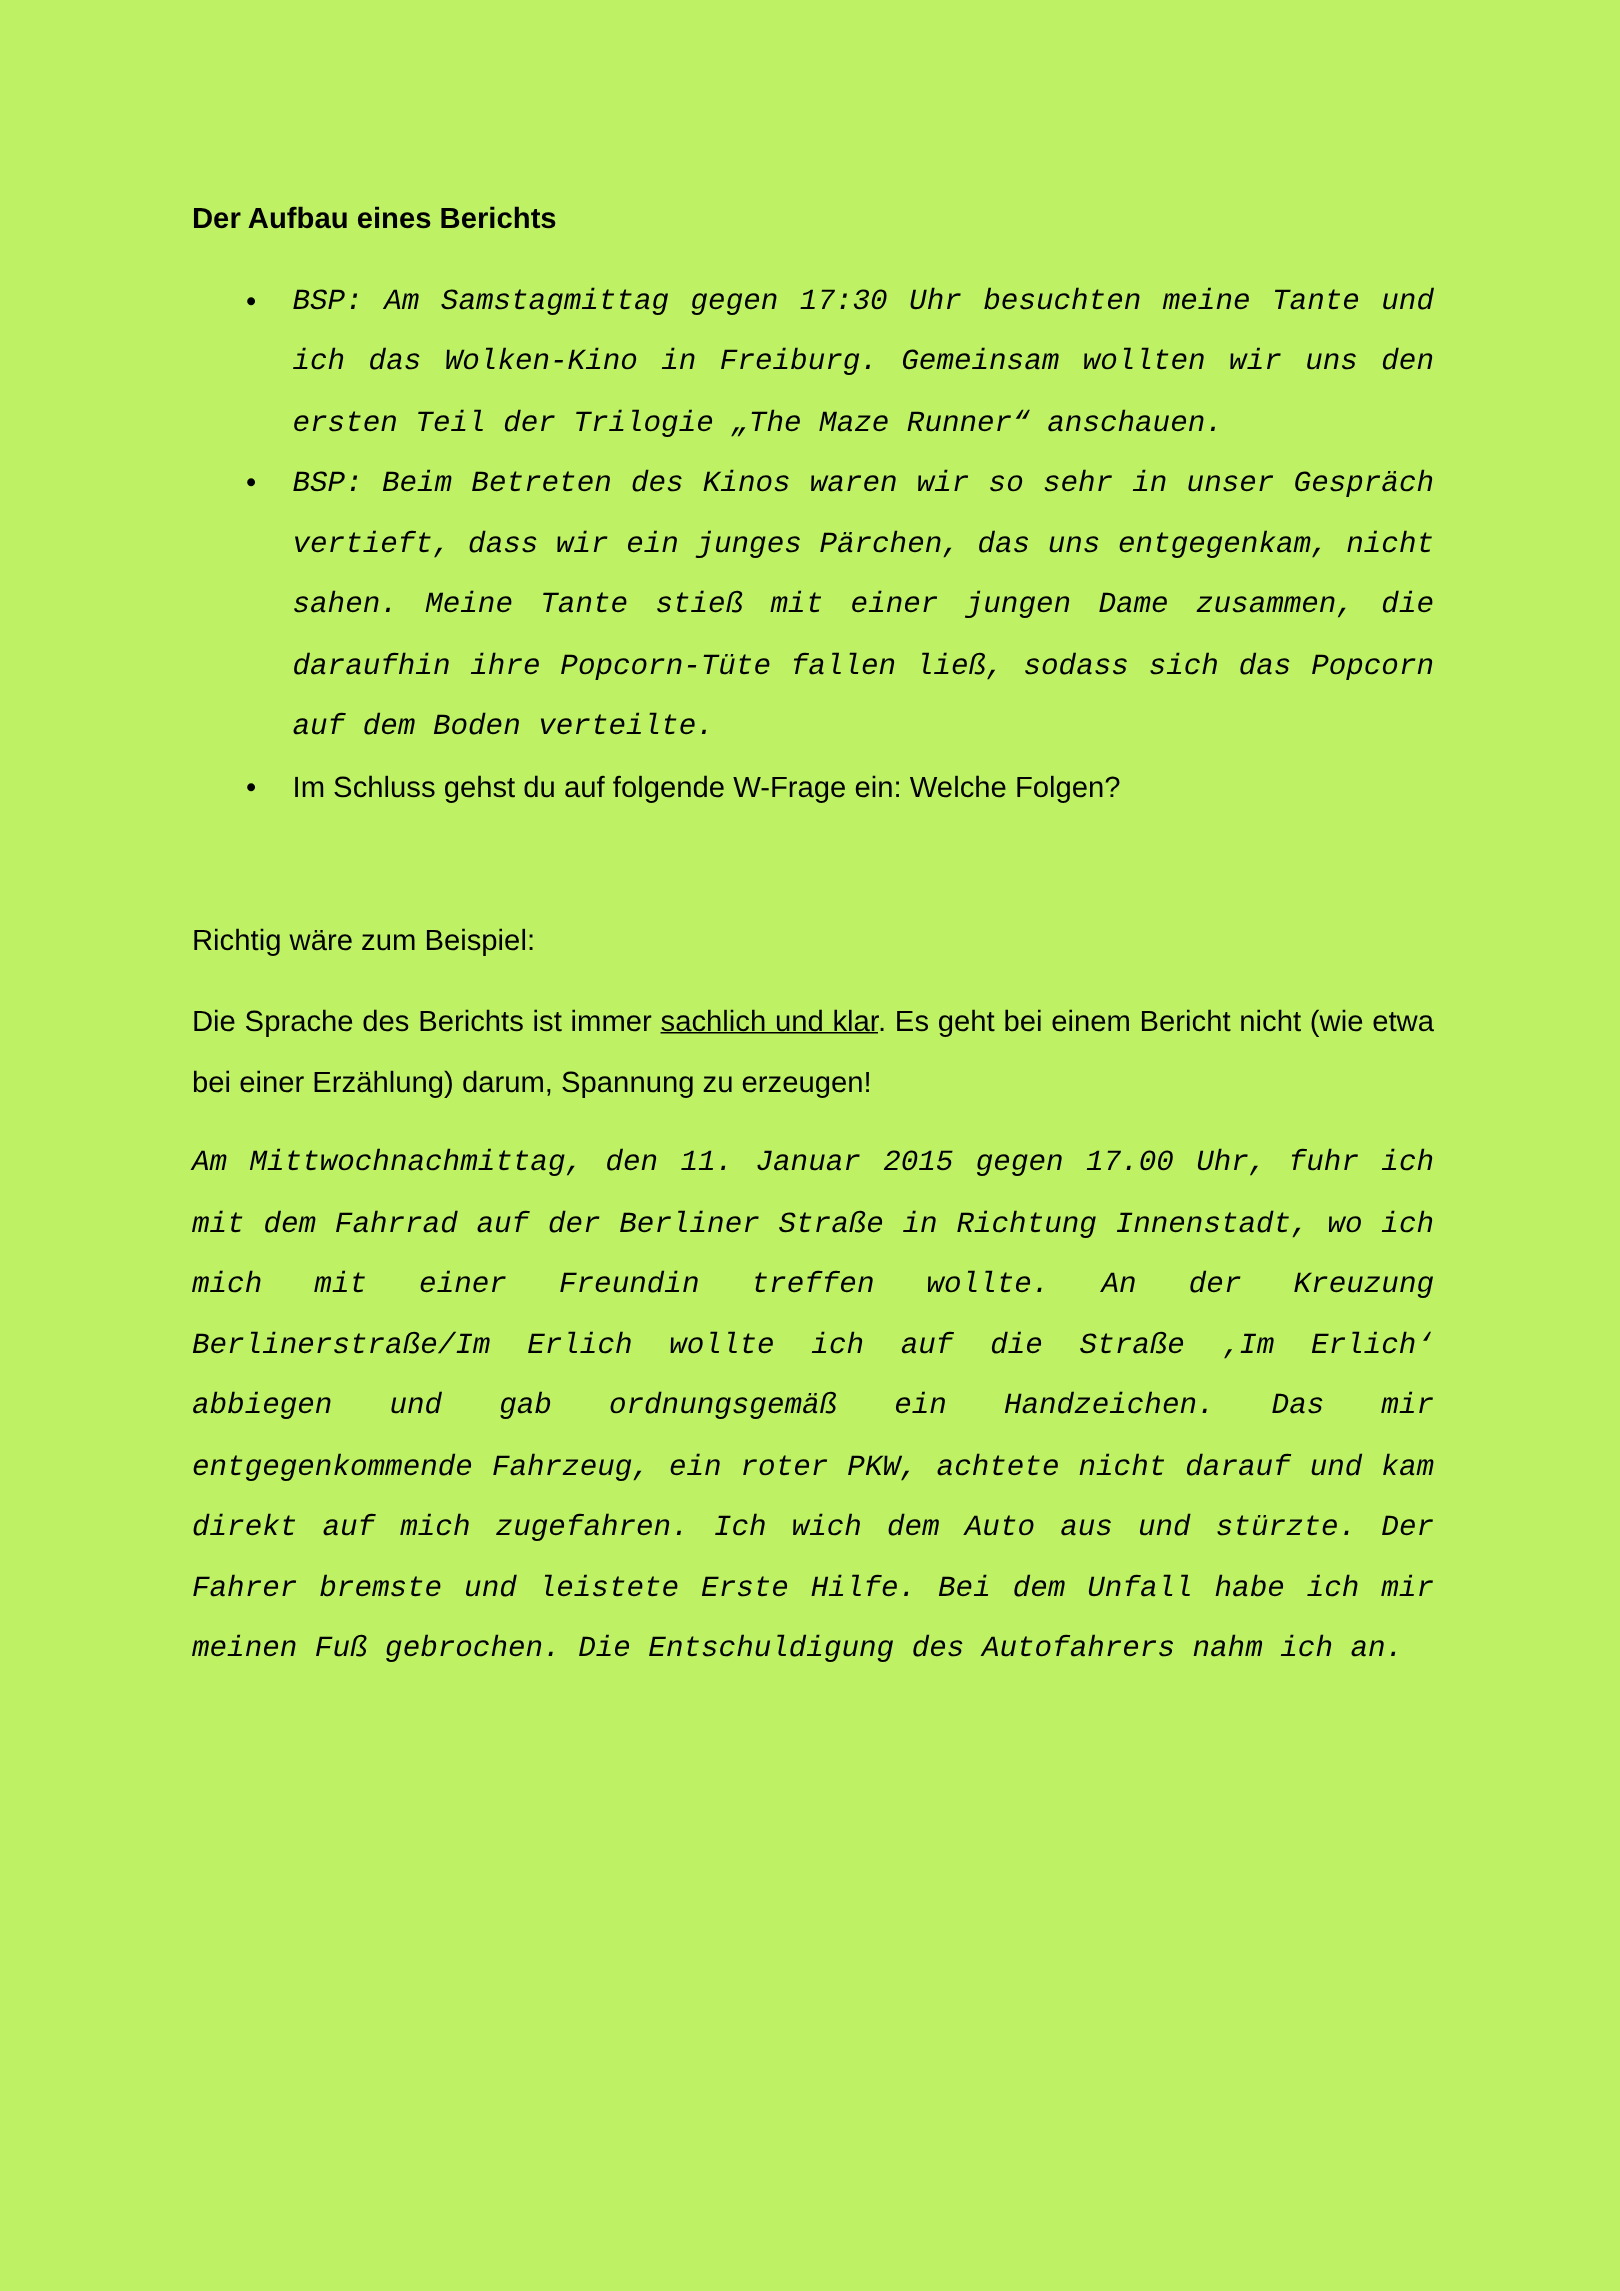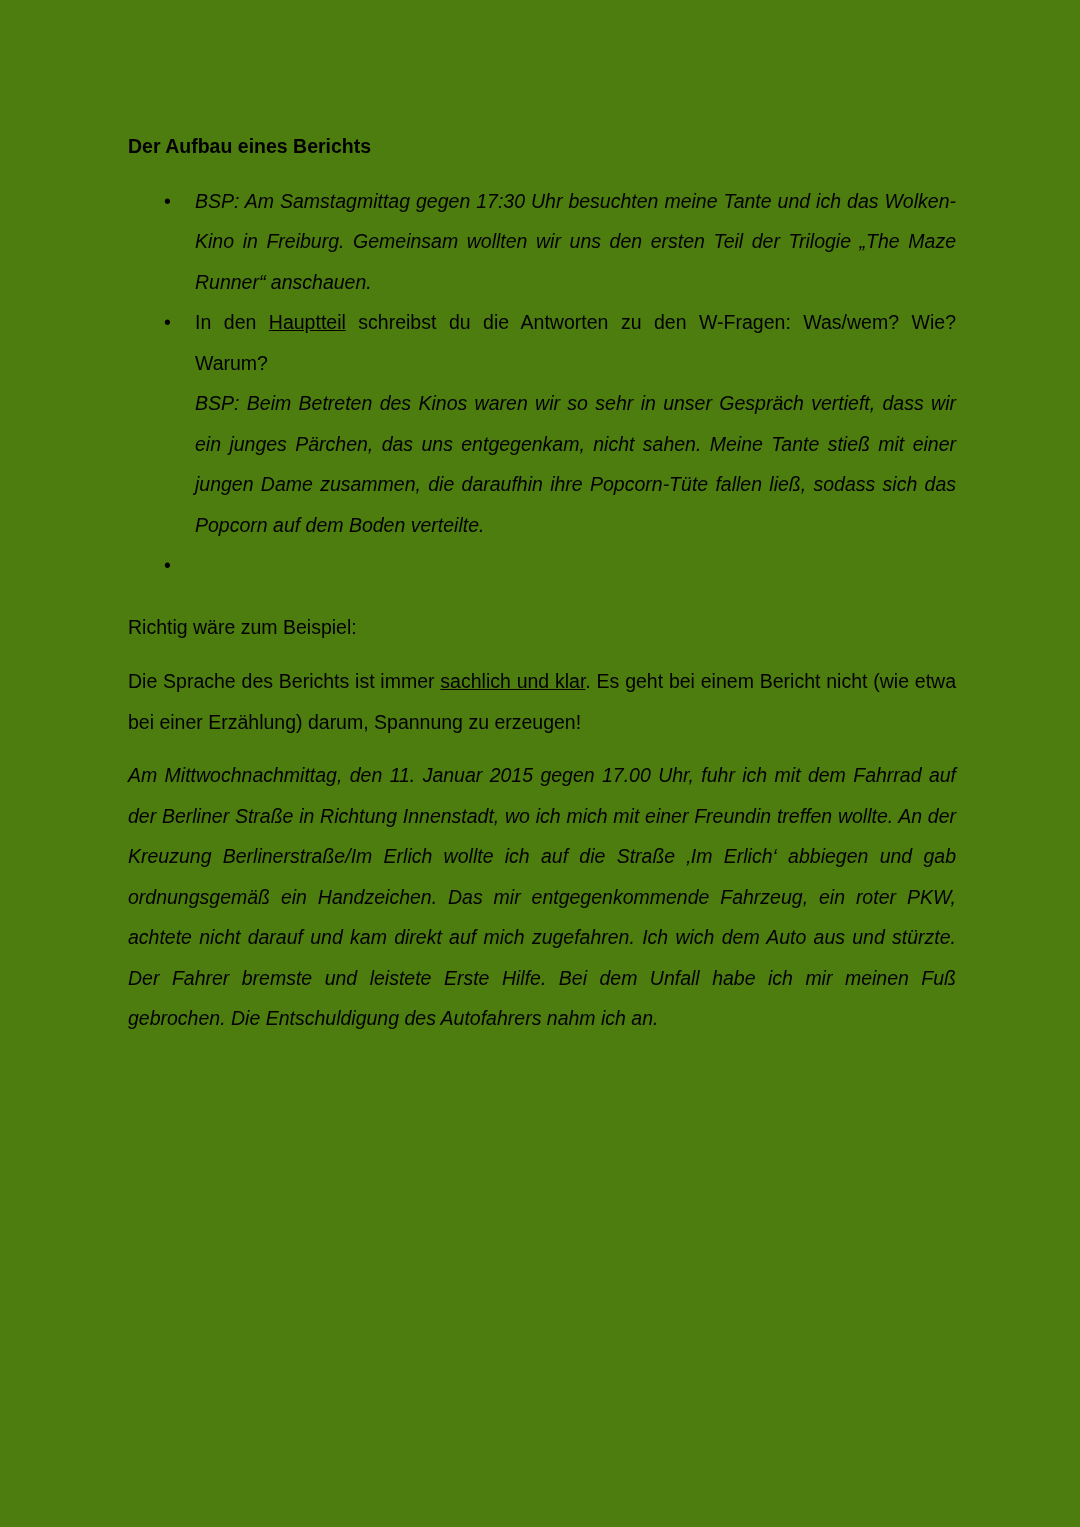--- a/index.html
+++ b/index.html
@@ -9,21 +9,21 @@
   }
   body {
     width: 1080px;
     height: 1527px;
     overflow: hidden;
   }
   .page {
     box-sizing: border-box;
     width: 1080px;
     height: 1527px;
-    background: #4d7c0f;
+    background: #bef264;
     padding: 126px 124px 40px 128px;
     font-family: "Liberation Sans", sans-serif;
     font-size: 19.5px;
     line-height: 2.08;
     color: #000000;
   }
   .heading {
     font-size: 19.5px;
     font-weight: 700;
     margin: 0 0 14px 0;
@@ -47,20 +47,21 @@
     top: 0;
   }
   .lead {
     margin: 0;
     text-align: justify;
   }
   .example {
     margin: 0;
     font-style: italic;
     text-align: justify;
+    font-family: Liberation Mono, monospace;
   }
   .u {
     text-decoration: underline;
   }
   .section-language {
     margin-top: 62px;
   }
   .section-language .heading {
     margin-bottom: 18px;
   }
@@ -77,26 +78,26 @@
 
     <ul class="wlist">
 
       <li>
         <span class="marker">•</span>
         <p class="example">BSP: Am Samstagmittag gegen 17:30 Uhr besuchten meine Tante und ich das Wolken-Kino in Freiburg. Gemeinsam wollten wir uns den ersten Teil der Trilogie „The Maze Runner“ anschauen.</p>
       </li>
 
       <li>
         <span class="marker">•</span>
-        <p class="lead"><span>In den </span><span class="u">Hauptteil</span><span> schreibst du die Antworten zu den W-Fragen: Was/wem? Wie? Warum?</span></p>
         <p class="example">BSP: Beim Betreten des Kinos waren wir so sehr in unser Gespräch vertieft, dass wir ein junges Pärchen, das uns entgegenkam, nicht sahen. Meine Tante stieß mit einer jungen Dame zusammen, die daraufhin ihre Popcorn-Tüte fallen ließ, sodass sich das Popcorn auf dem Boden verteilte.</p>
       </li>
 
       <li>
         <span class="marker">•</span>
+        <p class="lead"><span>Im Schluss gehst du auf folgende W-Frage ein: Welche Folgen?</span><span class="u"></span><span></span></p>
       </li>
 
     </ul>
   </section>
 
   <section class="section-language">
 
     <p class="para">Richtig wäre zum Beispiel:</p>
 
     <p class="para"><span>Die Sprache des Berichts ist immer </span><span class="u">sachlich und klar</span><span>. Es geht bei einem Bericht nicht (wie etwa bei einer Erzählung) darum, Spannung zu erzeugen!</span></p>

